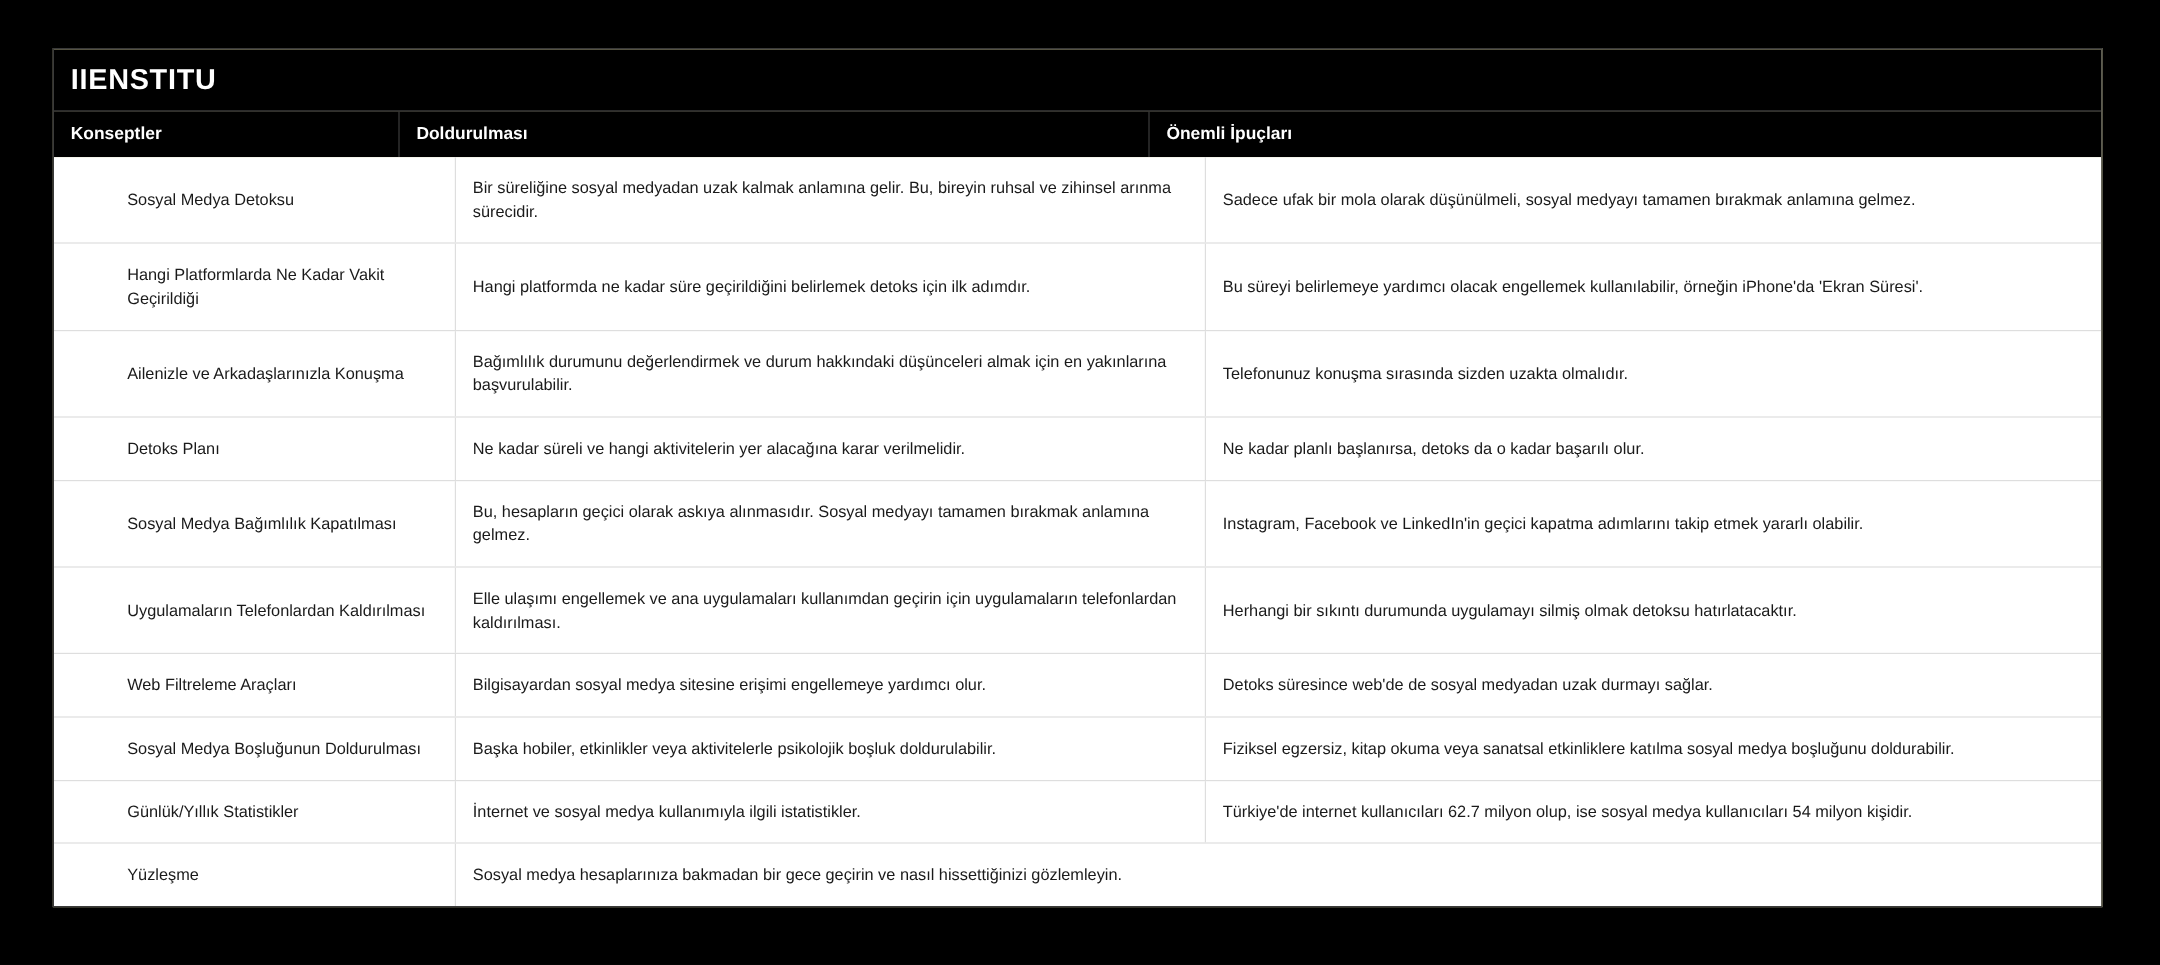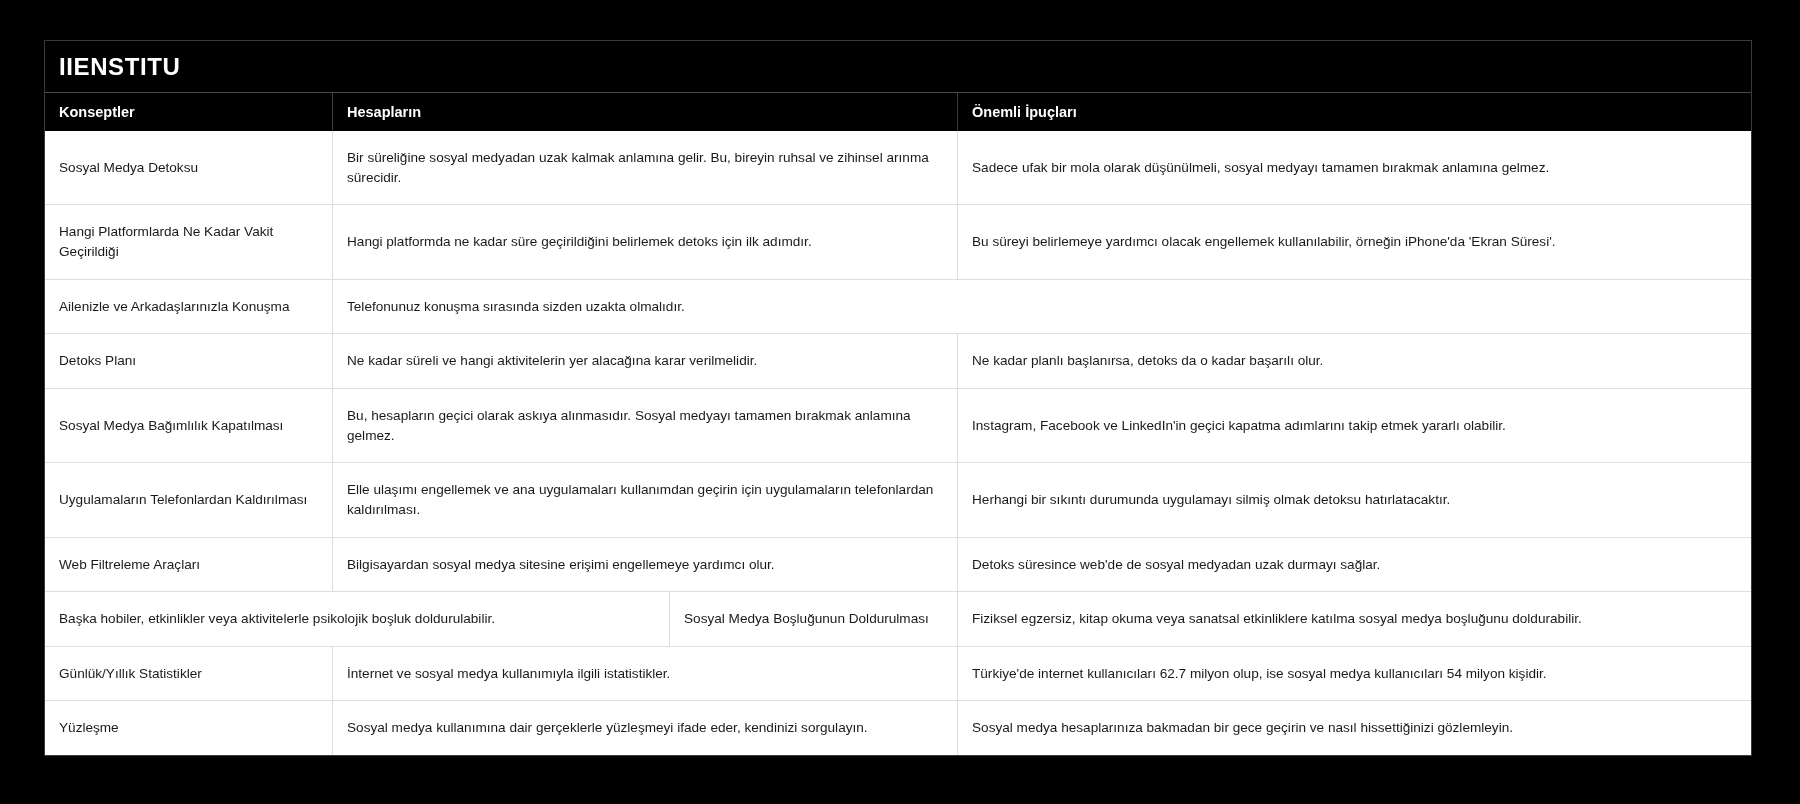--- a/index.html
+++ b/index.html
@@ -77,20 +77,21 @@
     background: #ffffff;
     display: flex;
     flex-direction: column;
   }
   .row {
     display: flex;
     align-items: stretch;
     border-bottom: 1px solid #dedede;
     min-height: 47px;
     flex: 1 1 auto;
+    padding-left: 47px;
   }
   .row:last-child { border-bottom: none; }
 
   .cell {
     display: flex;
     align-items: center;
     padding: 6px 14px;
     font-size: 13.6px;
     color: #1a1a1a;
     line-height: 1.45;
@@ -114,40 +115,41 @@
 <div id="page">
 
   <div id="table-card">
 
     <div id="brand-bar">
       <div id="brand-title">IIENSTITU</div>
     </div>
 
     <div id="header-row">
       <div class="hcell c1">Konseptler</div>
-      <div class="hcell c2">Hesapların</div>
+      <div class="hcell c2">Doldurulması</div>
       <div class="hcell c3">Önemli İpuçları</div>
     </div>
 
     <div id="body-rows">
 
       <div class="row">
         <div class="cell c1">Sosyal Medya Detoksu</div>
         <div class="cell c2">Bir süreliğine sosyal medyadan uzak kalmak anlamına gelir. Bu, bireyin ruhsal ve zihinsel arınma sürecidir.</div>
         <div class="cell c3">Sadece ufak bir mola olarak düşünülmeli, sosyal medyayı tamamen bırakmak anlamına gelmez.</div>
       </div>
 
       <div class="row">
         <div class="cell c1">Hangi Platformlarda Ne Kadar Vakit Geçirildiği</div>
         <div class="cell c2">Hangi platformda ne kadar süre geçirildiğini belirlemek detoks için ilk adımdır.</div>
         <div class="cell c3">Bu süreyi belirlemeye yardımcı olacak engellemek kullanılabilir, örneğin iPhone'da 'Ekran Süresi'.</div>
       </div>
 
       <div class="row">
         <div class="cell c1">Ailenizle ve Arkadaşlarınızla Konuşma</div>
+        <div class="cell c2">Bağımlılık durumunu değerlendirmek ve durum hakkındaki düşünceleri almak için en yakınlarına başvurulabilir.</div>
         <div class="cell c3">Telefonunuz konuşma sırasında sizden uzakta olmalıdır.</div>
       </div>
 
       <div class="row">
         <div class="cell c1">Detoks Planı</div>
         <div class="cell c2">Ne kadar süreli ve hangi aktivitelerin yer alacağına karar verilmelidir.</div>
         <div class="cell c3">Ne kadar planlı başlanırsa, detoks da o kadar başarılı olur.</div>
       </div>
 
       <div class="row">
@@ -162,32 +164,31 @@
         <div class="cell c3">Herhangi bir sıkıntı durumunda uygulamayı silmiş olmak detoksu hatırlatacaktır.</div>
       </div>
 
       <div class="row">
         <div class="cell c1">Web Filtreleme Araçları</div>
         <div class="cell c2">Bilgisayardan sosyal medya sitesine erişimi engellemeye yardımcı olur.</div>
         <div class="cell c3">Detoks süresince web'de de sosyal medyadan uzak durmayı sağlar.</div>
       </div>
 
       <div class="row">
+        <div class="cell c1">Sosyal Medya Boşluğunun Doldurulması</div>
         <div class="cell c2">Başka hobiler, etkinlikler veya aktivitelerle psikolojik boşluk doldurulabilir.</div>
-        <div class="cell c1">Sosyal Medya Boşluğunun Doldurulması</div>
         <div class="cell c3">Fiziksel egzersiz, kitap okuma veya sanatsal etkinliklere katılma sosyal medya boşluğunu doldurabilir.</div>
       </div>
 
       <div class="row">
         <div class="cell c1">Günlük/Yıllık Statistikler</div>
         <div class="cell c2">İnternet ve sosyal medya kullanımıyla ilgili istatistikler.</div>
         <div class="cell c3">Türkiye'de internet kullanıcıları 62.7 milyon olup, ise sosyal medya kullanıcıları 54 milyon kişidir.</div>
       </div>
 
       <div class="row">
         <div class="cell c1">Yüzleşme</div>
-        <div class="cell c2">Sosyal medya kullanımına dair gerçeklerle yüzleşmeyi ifade eder, kendinizi sorgulayın.</div>
         <div class="cell c3">Sosyal medya hesaplarınıza bakmadan bir gece geçirin ve nasıl hissettiğinizi gözlemleyin.</div>
       </div>
 
     </div>
   </div>
 </div>
 
 </body></html>

